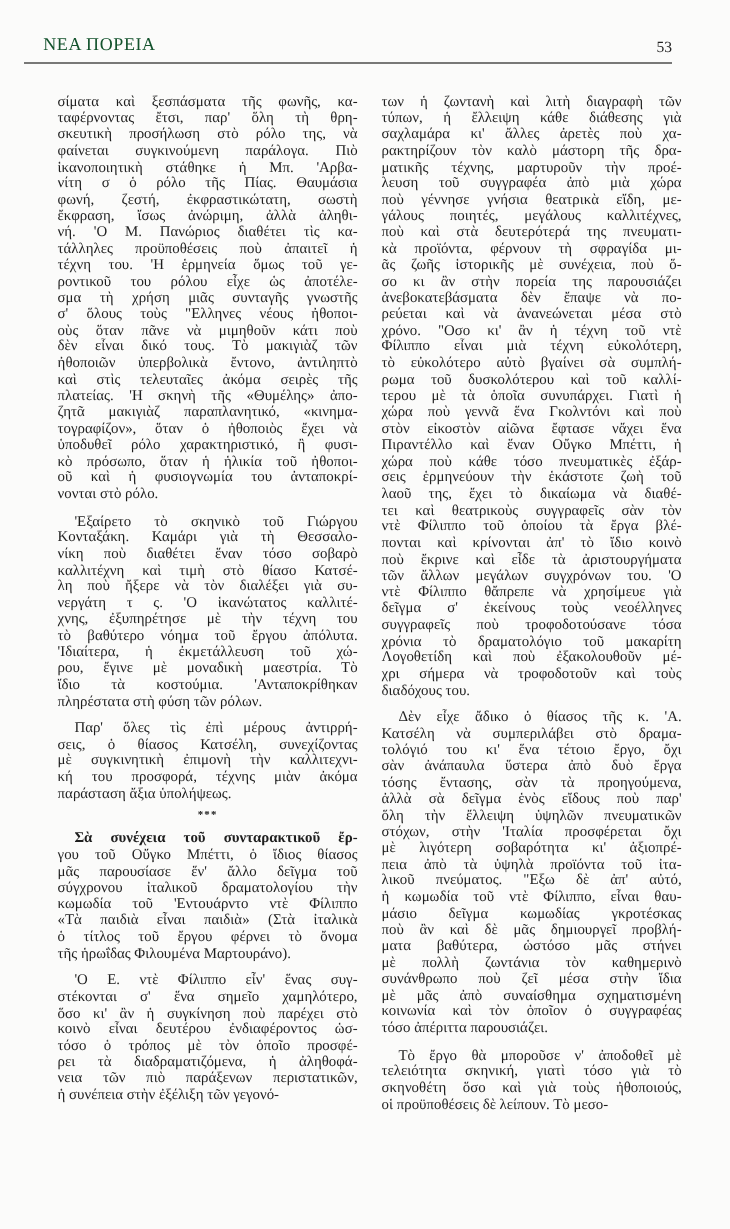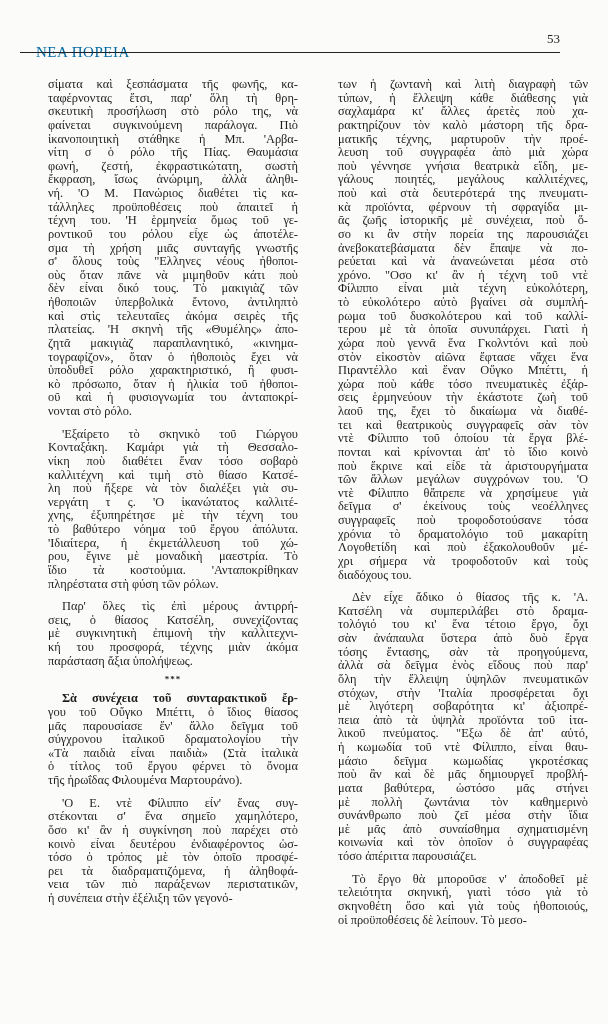--- a/index.html
+++ b/index.html
@@ -7,40 +7,40 @@
     width: 608px; height: 1024px; overflow: hidden;
     background: #fbfbfa;
     font-family: "DejaVu Serif", "Liberation Serif", serif;
     color: #1c1c1c;
     position: relative;
   }
   .header {
     position: absolute; left: 36px; top: 28px; width: 524px; height: 22px;
   }
   .journal-title {
-    position: absolute; left: 0; top: 16px;
+    position: absolute; left: 0; top: 2px;
     font-family: "Liberation Serif", serif;
-    font-size: 15px; letter-spacing: 0.5px; color: #0369a1;
+    font-size: 15px; letter-spacing: 0.5px; color: #14532d;
   }
   .page-number {
     position: absolute; right: 0; top: 3px;
     font-family: "Liberation Serif", serif; font-size: 13px; font-weight: normal; color: #222;
   }
   .header-rule {
     position: absolute; left: 20px; top: 52px; width: 540px; height: 0;
     border-top: 1.5px solid #222;
   }
   .column {
     position: absolute; top: 78px; width: 250px;
     font-family: "Liberation Serif", serif;
     font-size: 12.4px; line-height: 13.62px; text-align: justify;
     text-align-last: auto; hyphens: manual; color: #1e1e1e;
   }
   .col-left { left: 48px; }
-  .col-right { left: 318px; margin-left: 20px; }
+  .col-right { left: 318px; }
   .line { display: block; white-space: nowrap; text-align-last: justify; text-align: justify; overflow: hidden; }
   .line.last { text-align-last: left; }
   .para { margin: 0; }
   .indent { padding-left: 14px; }
   .gap { height: 9px; }
   .separator { text-align: center; font-size: 9px; letter-spacing: 1px; font-weight: bold; height: 24px; line-height: 22px; }
 </style>
 </head>
 <body>
 
@@ -101,20 +101,21 @@
       <span class="line">κή του προσφορά, τέχνης μιὰν ἀκόμα</span>
       <span class="line last">παράσταση ἄξια ὑπολήψεως.</span>
     </div>
     <div class="separator">***</div>
     <div>
       <div class="para">
         <span class="line indent" style="font-weight: bold;">Σὰ συνέχεια τοῦ συνταρακτικοῦ ἔρ-</span>
         <span class="line">γου τοῦ Οὔγκο Μπέττι, ὁ ἴδιος θίασος</span>
         <span class="line">μᾶς παρουσίασε ἕν' ἄλλο δεῖγμα τοῦ</span>
         <span class="line">σύγχρονου ἰταλικοῦ δραματολογίου τὴν</span>
+        <span class="line">κωμωδία τοῦ 'Εντουάρντο ντὲ Φίλιππο</span>
         <span class="line">«Τὰ παιδιὰ εἶναι παιδιὰ» (Στὰ ἰταλικὰ</span>
         <span class="line">ὁ τίτλος τοῦ ἔργου φέρνει τὸ ὄνομα</span>
         <span class="line last">τῆς ἡρωΐδας Φιλουμένα Μαρτουράνο).</span>
       </div>
       <div class="gap"></div>
       <div class="para">
         <span class="line indent">'Ο Ε. ντὲ Φίλιππο εἶν' ἕνας συγ-</span>
         <span class="line">στέκονται σ' ἕνα σημεῖο χαμηλότερο,</span>
         <span class="line">ὅσο κι' ἂν ἡ συγκίνηση ποὺ παρέχει στὸ</span>
         <span class="line">κοινὸ εἶναι δευτέρου ἐνδιαφέροντος ὡσ-</span>

